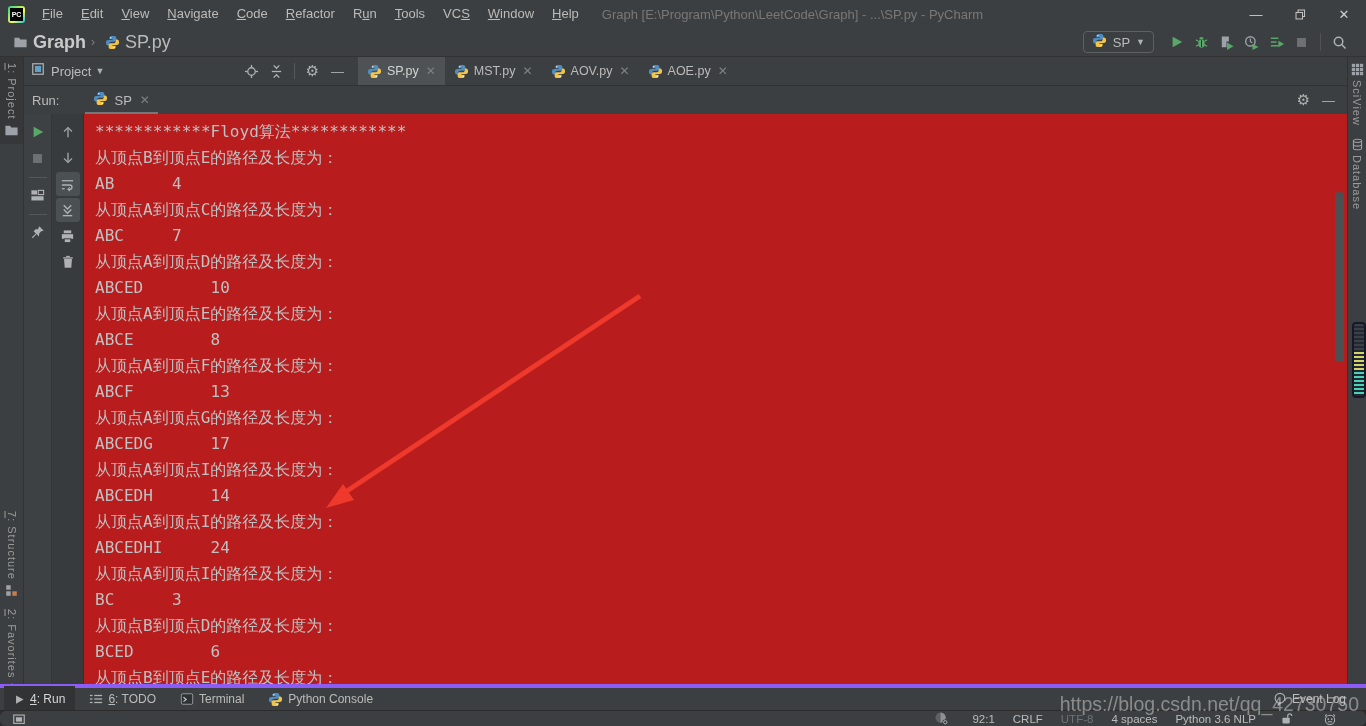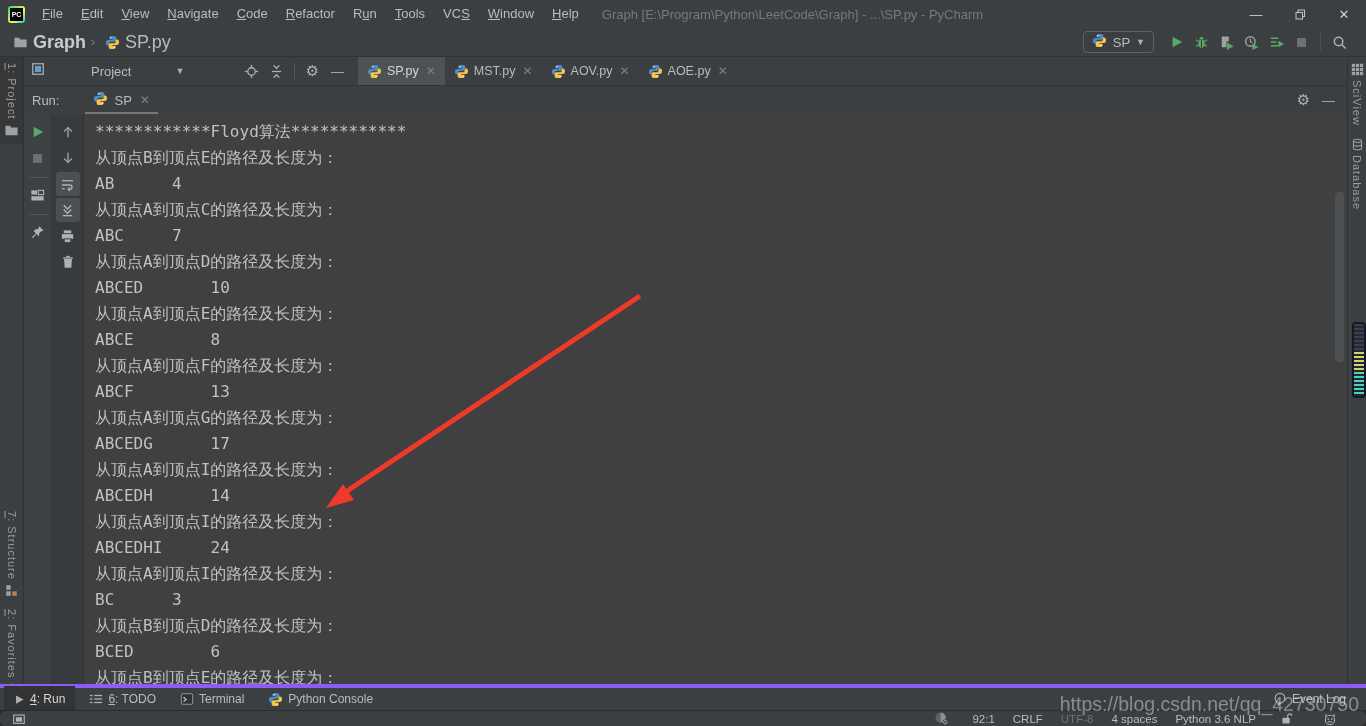--- a/index.html
+++ b/index.html
@@ -42,21 +42,21 @@
                   border-left:1px solid #323232; display:flex; flex-direction:column; align-items:center; }
   .stripe-btn { display:flex; flex-direction:column; align-items:center; gap:4px; padding:6px 0; }
   .stripe-btn.active { background:#353738; }
   .vlabel { writing-mode:vertical-rl; font-size:11px; color:#9b9b9b; letter-spacing:1px; white-space:nowrap; }
   .vlabel u { text-decoration:underline; }
   #stripe-spacer { flex:1; }
 
   
   #header-row { position:absolute; left:24px; top:57px; width:1323px; height:29px; background:#3c3f41;
                 display:flex; align-items:stretch; border-bottom:1px solid #323232; }
-  #project-header { width:334px; display:flex; align-items:center; padding-left:7px;gap:40px; }
+  #project-header { width:334px; display:flex; align-items:center; padding-left:7px; }
   #project-title { color:#bbbbbb; font-size:13px; margin:0 4px 0 6px; }
   #project-tools { margin-left:auto; display:flex; align-items:center; padding-right:8px; }
   #editor-tabs { display:flex; align-items:stretch; }
   .ed-tab { display:flex; align-items:center; gap:5px; padding:0 9px; color:#bbbbbb; font-size:12.5px; }
   .ed-tab.active { background:#4e5254; color:#d4d4d4; }
   .tab-close { color:#7e8284; font-size:12px; margin-left:2px; }
 
   
   #run-row { position:absolute; left:24px; top:86px; width:1323px; height:28px; background:#3c3f41;
              display:flex; align-items:center; }
@@ -68,21 +68,21 @@
 
   #console-wrap { position:absolute; left:24px; top:114px; width:1323px; height:570px; display:flex; }
   #console-toolbar-a { width:28px; background:#3e4143; border-right:1px solid #333537;
                        display:flex; flex-direction:column; align-items:center; padding-top:6px; }
   #console-toolbar-b { width:32px; background:#383b3d; border-right:1px solid #2f3234;
                        display:flex; flex-direction:column; align-items:center; padding-top:6px; }
   .gut-btn { width:24px; height:24px; margin-bottom:2px; display:flex; align-items:center; justify-content:center;
              border-radius:3px; color:#afb1b3; }
   .gut-btn.boxed { background:#4b5052; }
   .h-divider { width:18px; height:1px; background:#55585a; margin:5px 0; }
-  #console { flex:1; position:relative; background:#404040; overflow:hidden; padding:5px 0 0 11px; }
+  #console { flex:1; position:relative; background:#b91c1c; overflow:hidden; padding:5px 0 0 11px; }
   .console-line { font-family:"DejaVu Sans Mono","Liberation Mono",monospace; font-size:16px;
                   line-height:26px; color:#bfc1c3; white-space:pre; }
   #console-scrollbar { position:absolute; right:3px; top:78px; width:9px; height:170px;
                        background:#4d5052; border-radius:4px; }
 
   
   #bottom-bar { position:absolute; left:0; top:684px; width:1366px; height:26px; background:#3c3f41;
                 border-top:4px solid #8b5cf6; display:flex; align-items:center; }
   .bottom-item { display:flex; align-items:center; gap:5px; height:26px; padding:0 10px;
                  color:#bbbbbb; font-size:12px; margin-left:4px; }

